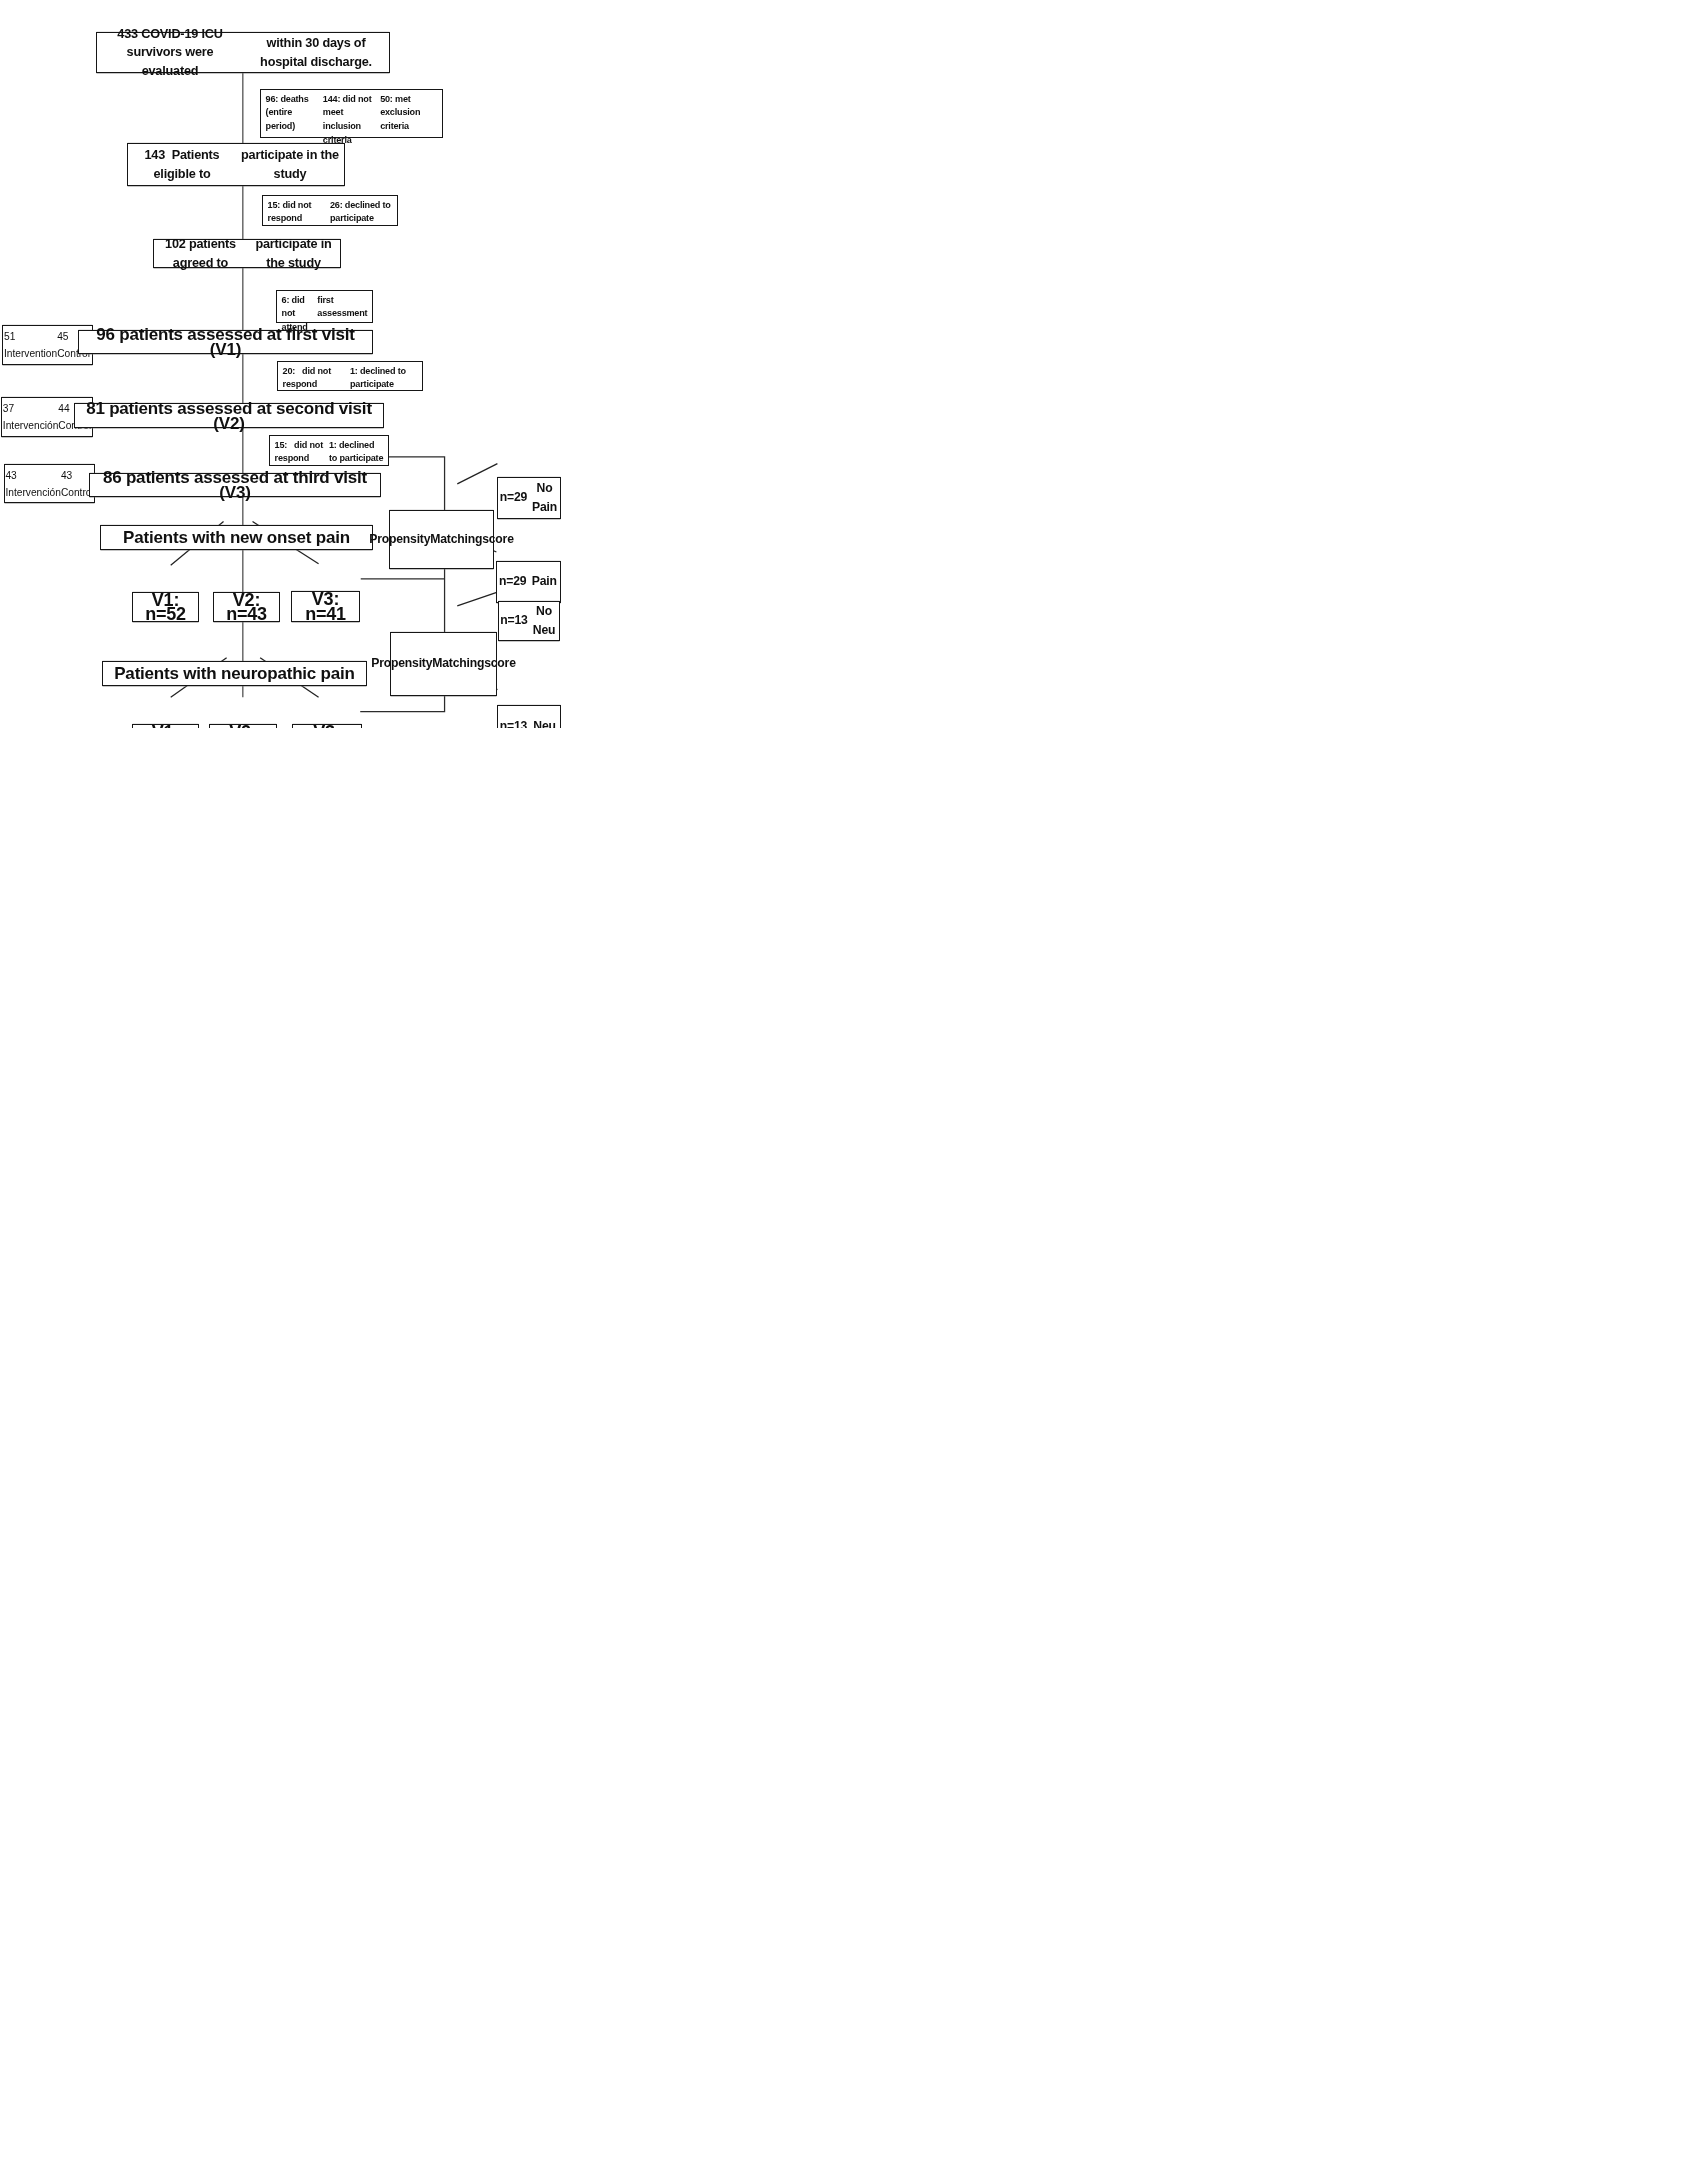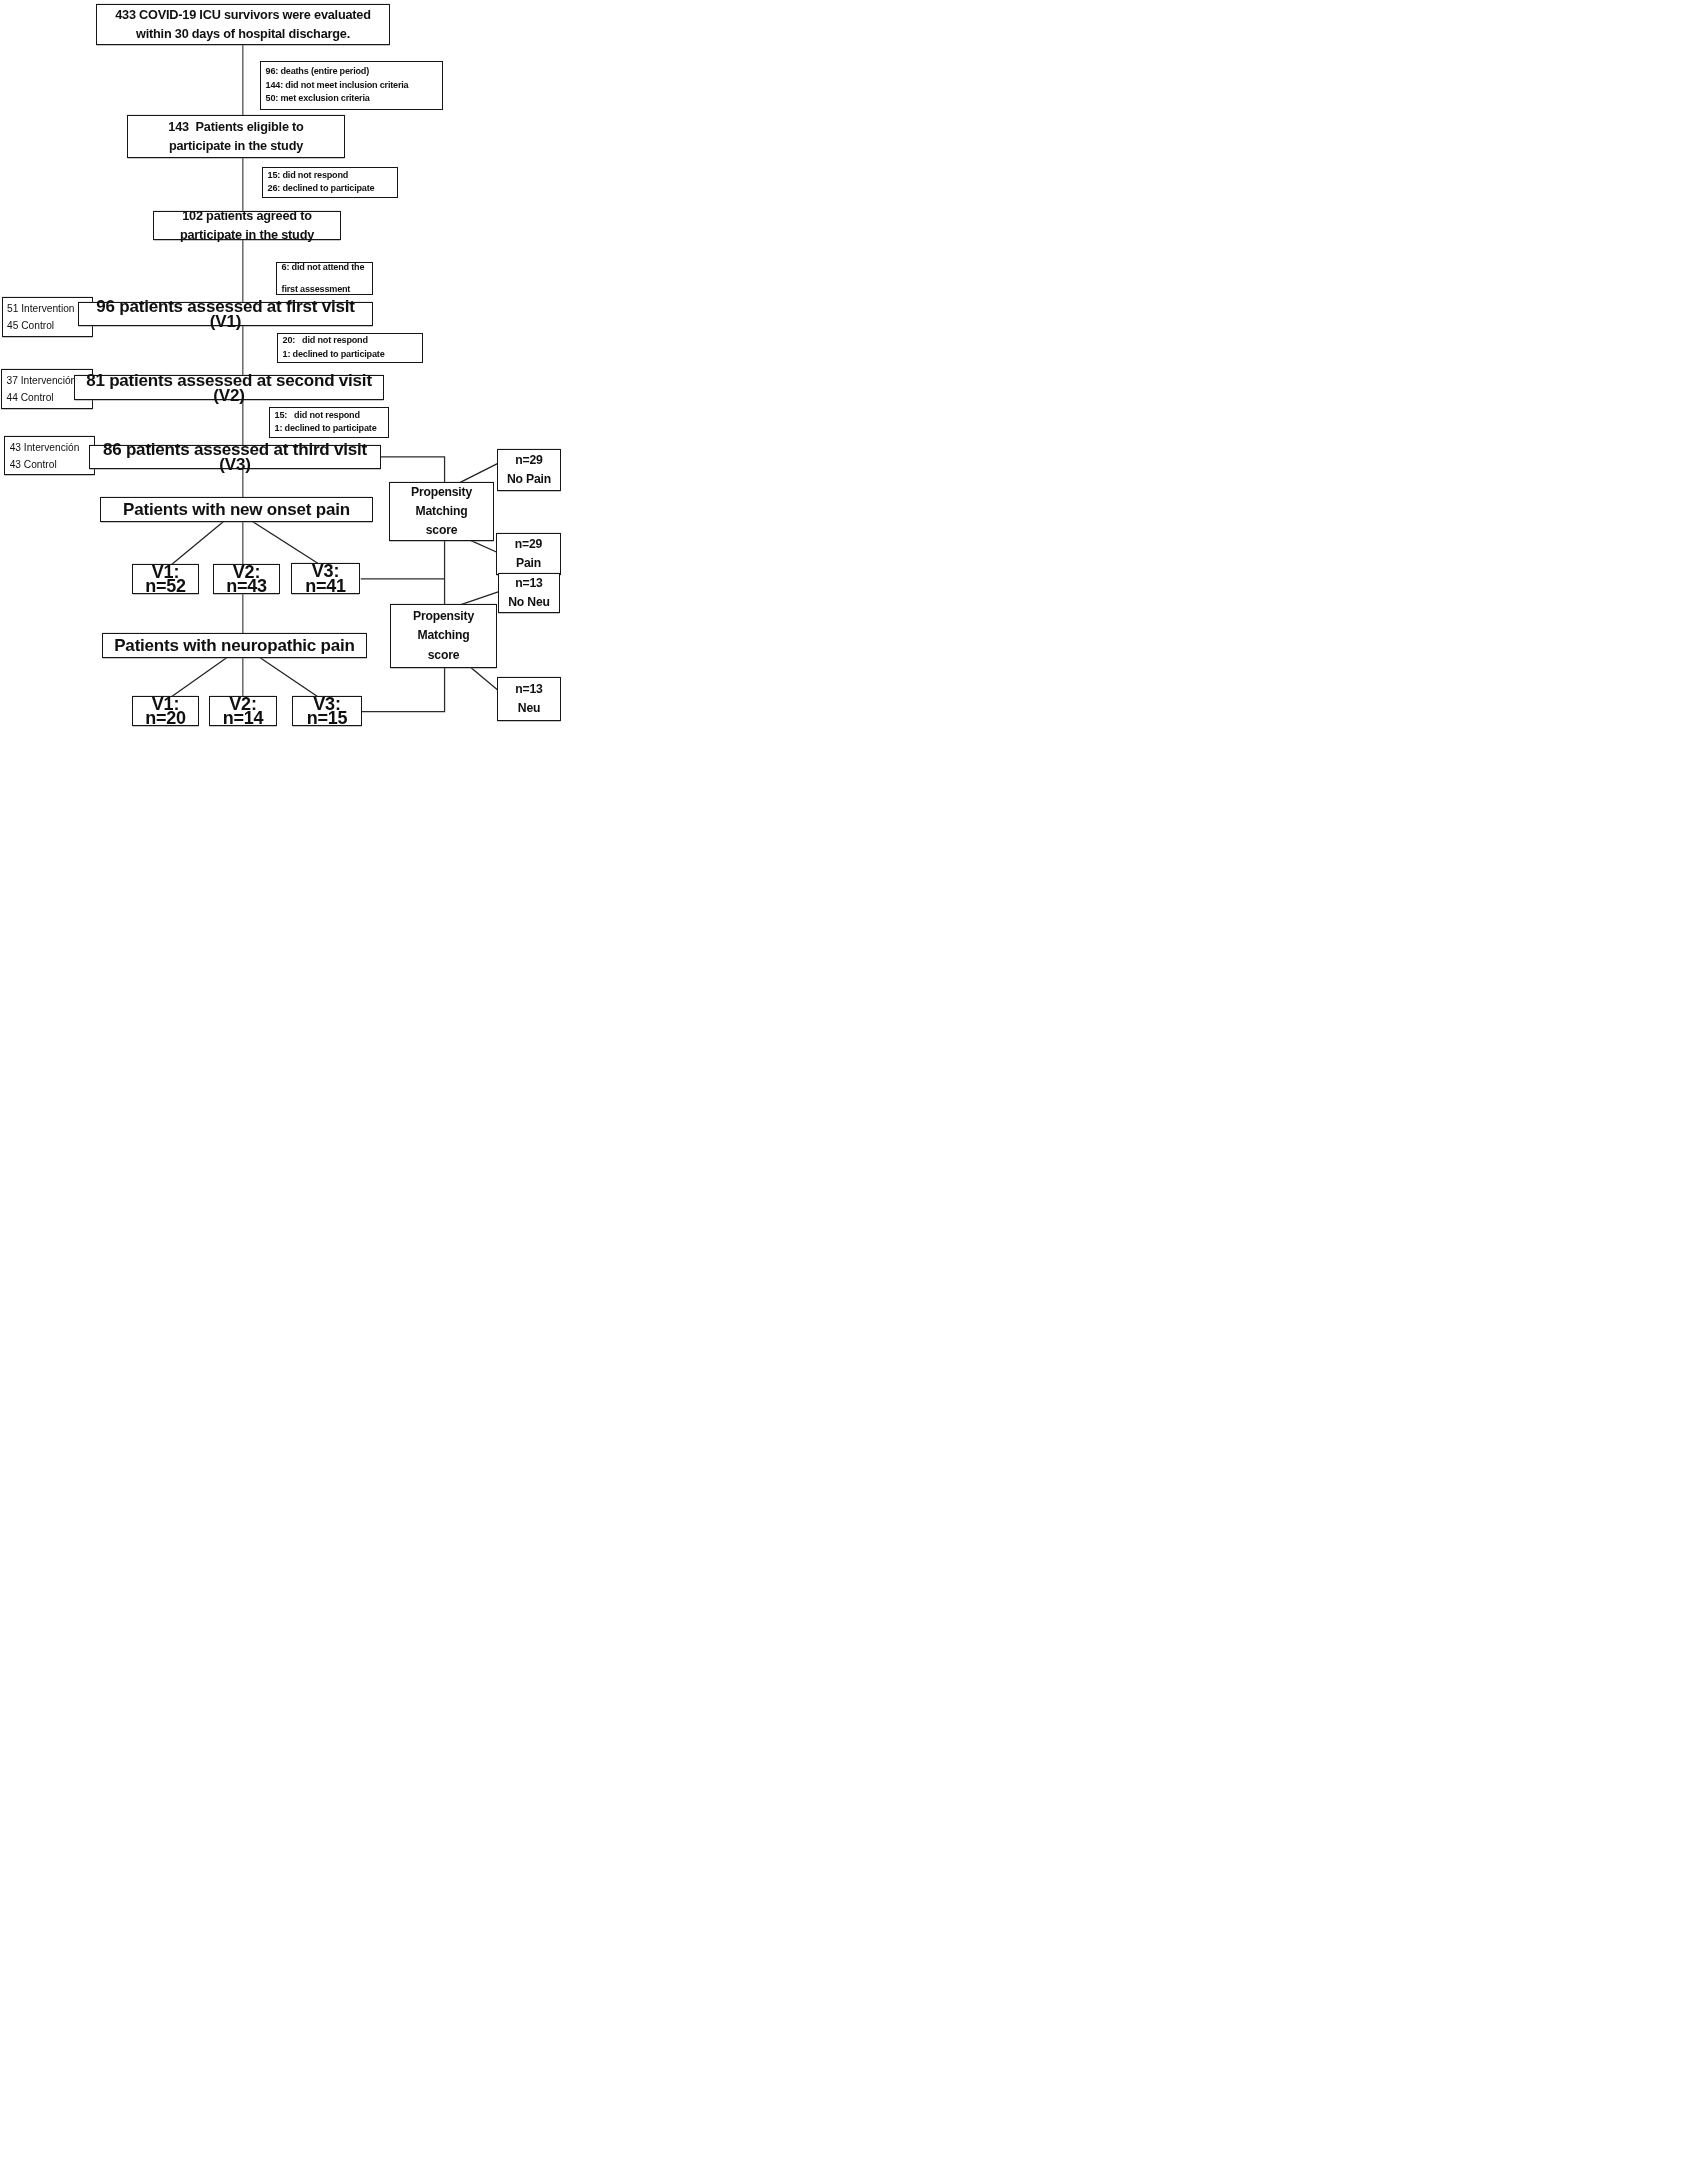--- a/index.html
+++ b/index.html
@@ -11,28 +11,28 @@
     color:#101010;
     overflow:hidden;
   }
   svg.wires{position:absolute;left:0;top:0;z-index:1;}
   .box{
     position:absolute;
     box-sizing:border-box;
     background:#ffffff;
     border:1.5px solid #161616;
     display:flex;
-    flex-direction:column;
     align-items:center;
     justify-content:center;
     text-align:center;
     font-weight:bold;
     letter-spacing:-0.2px;
     z-index:2;
     box-shadow:0 1.5px 0 -0.5px rgba(110,110,110,0.40), 0 -1px 0 -0.5px rgba(110,110,110,0.30);
+    margin-top:28px;
   }
   .box .line{white-space:pre-wrap;width:100%;}
   .main-lg{font-size:12.7px;line-height:18.3px;}
   .main-sm{font-size:17px;line-height:15.2px;justify-content:center;}
   .sidebox{
     border-width:1.3px;
     align-items:flex-start;
     text-align:left;
     font-size:9.1px;line-height:13.7px;
     padding:2.5px 4.6px;

